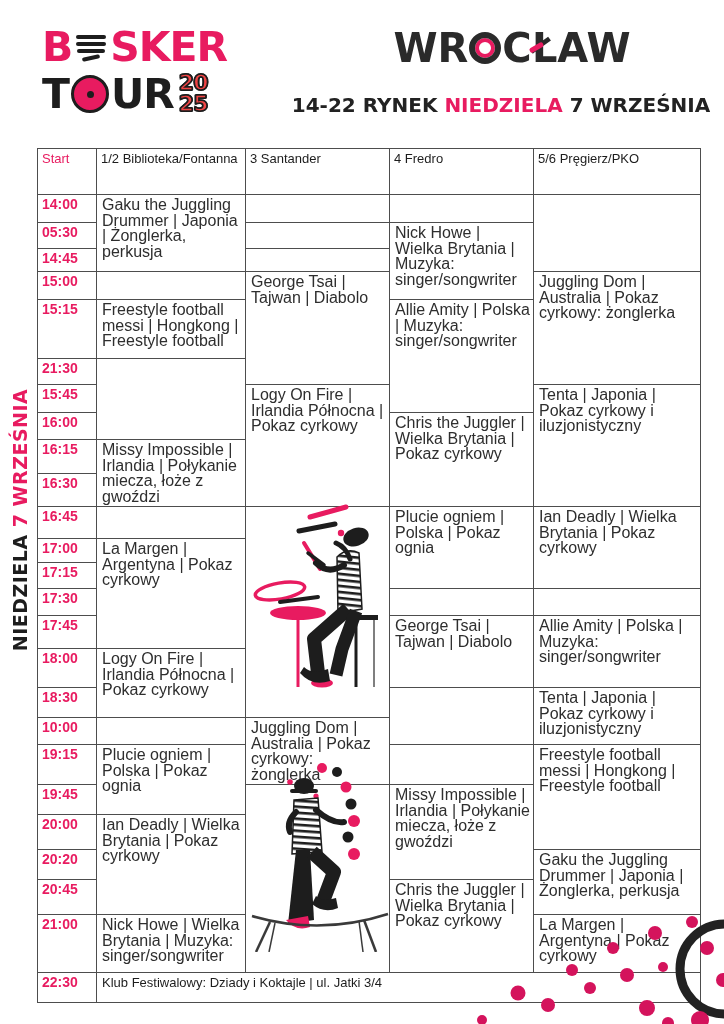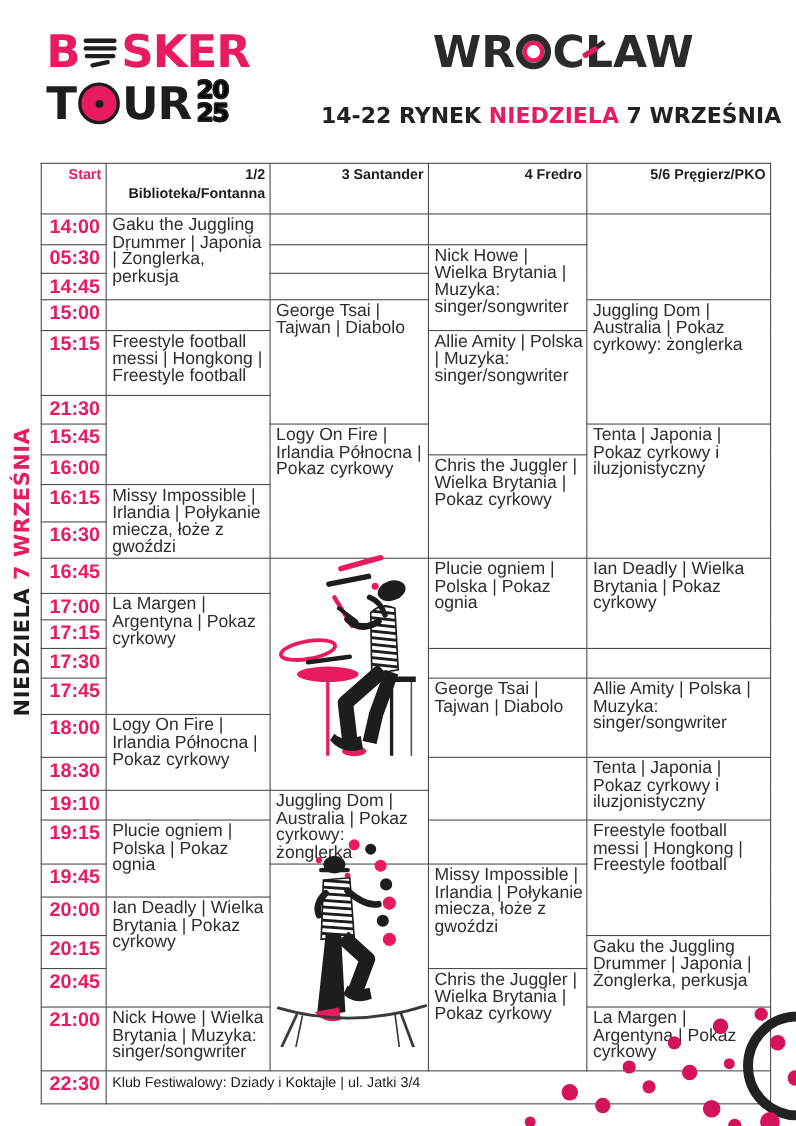--- a/index.html
+++ b/index.html
@@ -12,40 +12,40 @@
   .logo-row1 { display:flex; align-items:center; height:42px; font-size:41px; font-weight:bold; letter-spacing:-1px; color:#e81b60; line-height:1; }
   .logo-u { display:flex; flex-direction:column; justify-content:center; align-items:center; gap:3px; width:32px; height:34px; margin:0 3px; }
   .logo-u i { display:block; height:4px; background:#1d1d1d; border-radius:2px; }
   .logo-u i:nth-child(1){ width:30px; }
   .logo-u i:nth-child(2){ width:30px; }
   .logo-u i:nth-child(3){ width:28px; }
   .logo-u i:nth-child(4){ width:18px; transform:rotate(-12deg); }
   .logo-row2 { display:flex; align-items:center; height:48px; font-size:41px; font-weight:bold; letter-spacing:-1px; color:#1d1d1d; line-height:1; margin-top:2px; }
   .logo-o { position:relative; width:38px; height:38px; border-radius:50%; background:#e81b60; border:3px solid #1d1d1d; margin:0 2px; }
   .logo-o i { position:absolute; left:13px; top:13px; width:7px; height:7px; border-radius:50%; background:#1d1d1d; }
-  .logo-year { display:flex; flex-direction:column; margin-left:5px; font-size:22px; font-weight:bold; line-height:0.95; color:#000000; -webkit-text-stroke:1.6px #1d1d1d; text-shadow:1px 0 #1d1d1d,-1px 0 #1d1d1d,0 1px #1d1d1d,0 -1px #1d1d1d; }
+  .logo-year { display:flex; flex-direction:column; margin-left:5px; font-size:22px; font-weight:bold; line-height:0.95; color:#ef4444; -webkit-text-stroke:1.6px #1d1d1d; text-shadow:1px 0 #1d1d1d,-1px 0 #1d1d1d,0 1px #1d1d1d,0 -1px #1d1d1d; }
 
   
   .city { position:absolute; left:362px; top:28px; width:300px; text-align:center; font-family:"DejaVu Sans",sans-serif; font-size:40px; font-weight:bold; color:#2a2a2a; letter-spacing:0px; line-height:1; }
   .city-o { display:inline-block; width:32px; height:32px; border-radius:50%; border:6px solid #2a2a2a; box-shadow:inset 0 0 0 4px #e81b60; vertical-align:-2px; margin:0 1px; }
   .lbar { position:relative; display:inline-block; }
   .lbar i { position:absolute; left:-3px; top:17px; width:15px; height:5px; background:#e81b60; border-radius:2px; transform:rotate(-30deg); }
   .subtitle { position:absolute; left:283px; top:93px; width:436px; text-align:center; font-family:"DejaVu Sans",sans-serif; font-size:20px; font-weight:bold; color:#222; white-space:nowrap; }
   .pink { color:#e81b60; }
 
   
   .side-date { position:absolute; left:-127px; top:506px; width:300px; height:28px; text-align:center; transform:rotate(-90deg); font-family:"DejaVu Sans",sans-serif; font-size:19px; font-weight:bold; color:#1d1d1d; letter-spacing:0.5px; white-space:nowrap; }
 
   
   .sched { position:absolute; left:37px; top:148px; }
   table { border-collapse:collapse; table-layout:fixed; width:663px; }
   th, td { border:1px solid #4d4d4d; vertical-align:top; text-align:left; }
-  thead th { font-size:13px; font-weight:bold; color:#1d1d1d; padding:2px 4px; height:46px; line-height:1.3;text-align:right; }
+  thead th { font-size:13px; font-weight:normal; color:#1d1d1d; padding:2px 4px; height:46px; line-height:1.3; }
   thead th.start { color:#e81b60; }
-  td.time { font-size:18px; font-weight:bold; color:#e81b60; padding:1px 2px 1px 4px;text-align:center; }
+  td.time { font-size:14px; font-weight:bold; color:#e81b60; padding:1px 2px 1px 4px; }
   td.ev { font-size:16px; line-height:15.5px; color:#2e2e2e; padding:2px 3px 2px 5px; }
   td.bold { font-weight:normal; font-size:13px; color:#1d1d1d; }
 
   
   .overlay { position:absolute; pointer-events:none; }
   .illo-drummer { left:252px; top:503px; }
   .illo-juggler { left:250px; top:760px; }
   .decor { left:450px; top:855px; }
 </style>
 </head>
@@ -183,41 +183,41 @@
           <tr style="height: 39px;">
             <td class="time">18:00</td>
             <td rowspan="2" class="ev">Logy On Fire | Irlandia Północna | Pokaz cyrkowy</td>
           </tr>
           <tr style="height: 30px;">
             <td class="time">18:30</td>
             <td rowspan="2" class="ev"></td>
             <td rowspan="2" class="ev">Tenta | Japonia | Pokaz cyrkowy i iluzjonistyczny</td>
           </tr>
           <tr style="height: 27px;">
-            <td class="time">19:10</td>
+            <td class="time">10:00</td>
             <td rowspan="1" class="ev"></td>
             <td rowspan="2" class="ev">Juggling Dom | Australia | Pokaz cyrkowy: żonglerka</td>
           </tr>
           <tr style="height: 37px;">
             <td class="time">19:15</td>
             <td rowspan="2" class="ev">Plucie ogniem | Polska | Pokaz ognia</td>
             <td rowspan="1" class="ev"></td>
             <td rowspan="3" class="ev">Freestyle football messi | Hongkong | Freestyle football</td>
           </tr>
           <tr style="height: 30px;">
             <td class="time">19:45</td>
             <td rowspan="5" class="ev"></td>
             <td rowspan="3" class="ev">Missy Impossible | Irlandia | Połykanie miecza, łoże z gwoździ</td>
           </tr>
           <tr style="height: 35px;">
             <td class="time">20:00</td>
             <td rowspan="3" class="ev">Ian Deadly | Wielka Brytania | Pokaz cyrkowy</td>
           </tr>
           <tr style="height: 30px;">
-            <td class="time">20:15</td>
+            <td class="time">20:20</td>
             <td rowspan="2" class="ev">Gaku the Juggling Drummer | Japonia | Żonglerka, perkusja</td>
           </tr>
           <tr style="height: 35px;">
             <td class="time">20:45</td>
             <td rowspan="2" class="ev">Chris the Juggler | Wielka Brytania | Pokaz cyrkowy</td>
           </tr>
           <tr style="height: 58px;">
             <td class="time">21:00</td>
             <td rowspan="1" class="ev">Nick Howe | Wielka Brytania | Muzyka: singer/songwriter</td>
             <td rowspan="1" class="ev">La Margen | Argentyna | Pokaz cyrkowy</td>

